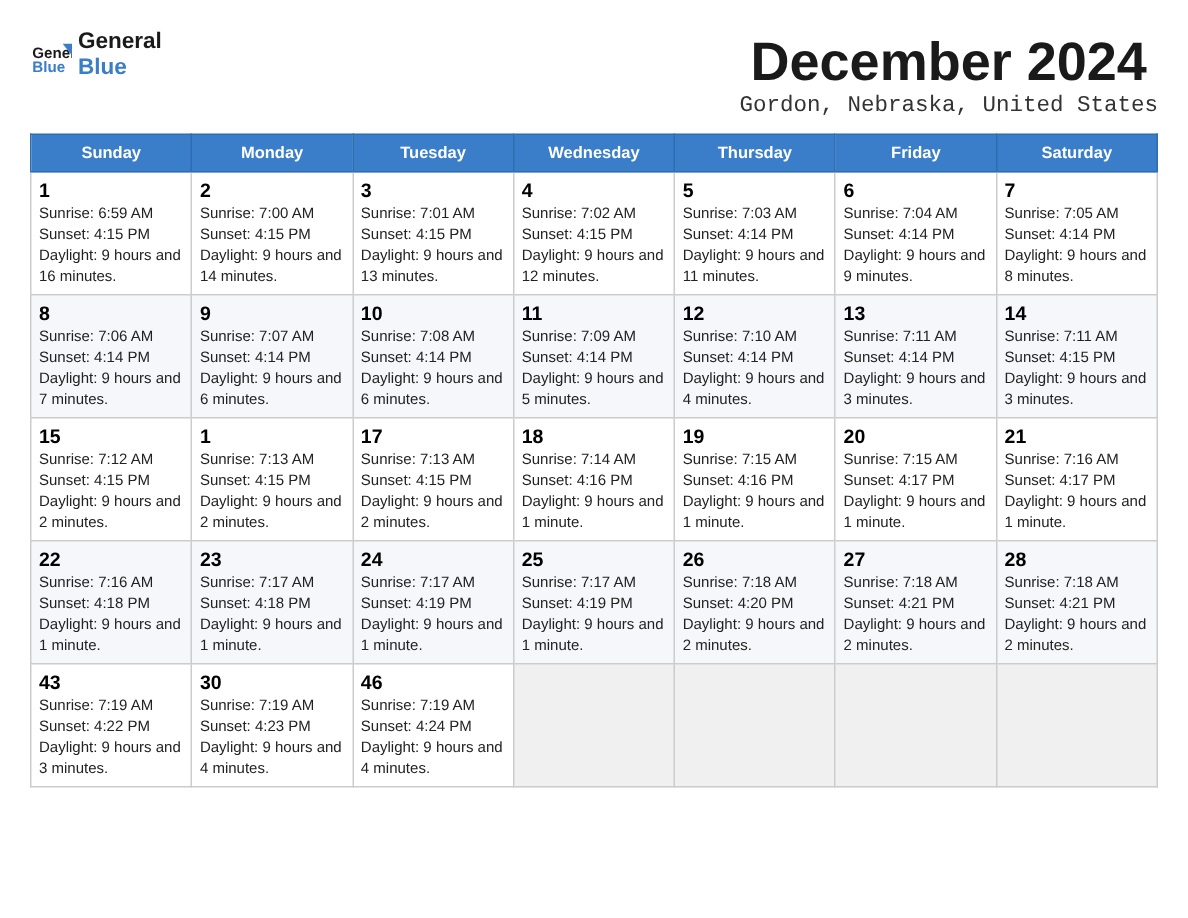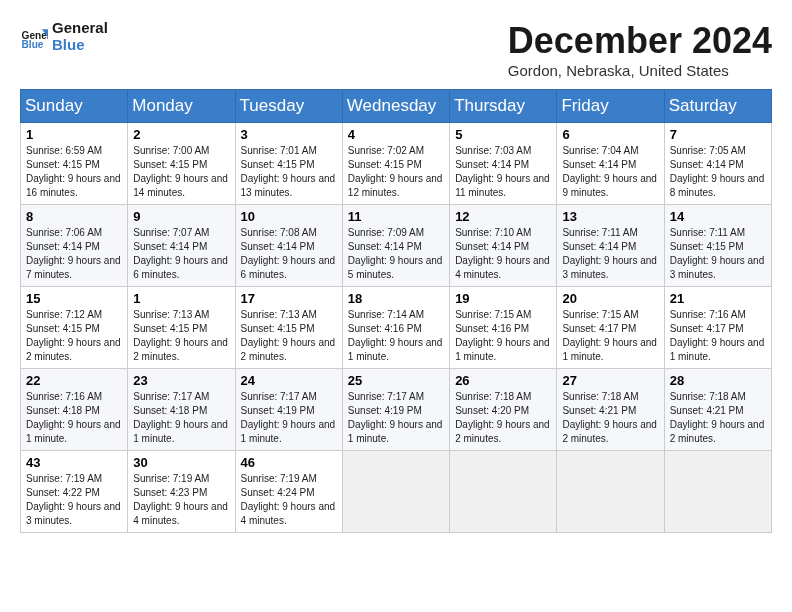--- a/index.html
+++ b/index.html
@@ -19,43 +19,44 @@
     .logo {
       display: flex;
       align-items: center;
       gap: 4px;
     }
     .logo-icon {
       width: 28px;
       height: 28px;
     }
     .title-block {
-      text-align: left;
+      text-align: center;
     }
     .month-title {
       font-size: 36px;
       font-weight: bold;
       color: #1a1a1a;
     }
     .location {
       font-size: 15px;
       color: #333;
+      font-family: Liberation Mono, monospace;
     }
     .calendar {
       width: 100%;
       border-collapse: collapse;
       font-size: 10.5px;
     }
     .calendar th {
       background-color: #3a7dc9;
       color: #fff;
       padding: 6px 4px;
-      text-align: left;
-      font-size: 17px;
-      font-weight: normal;
+      text-align: center;
+      font-size: 11px;
+      font-weight: bold;
       border: 1px solid #2d6db0;
     }
     .calendar td {
       border: 1px solid #ccc;
       vertical-align: top;
       padding: 4px 5px;
       width: calc(100% / 7);
       min-height: 80px;
       background: #fff;
     }

